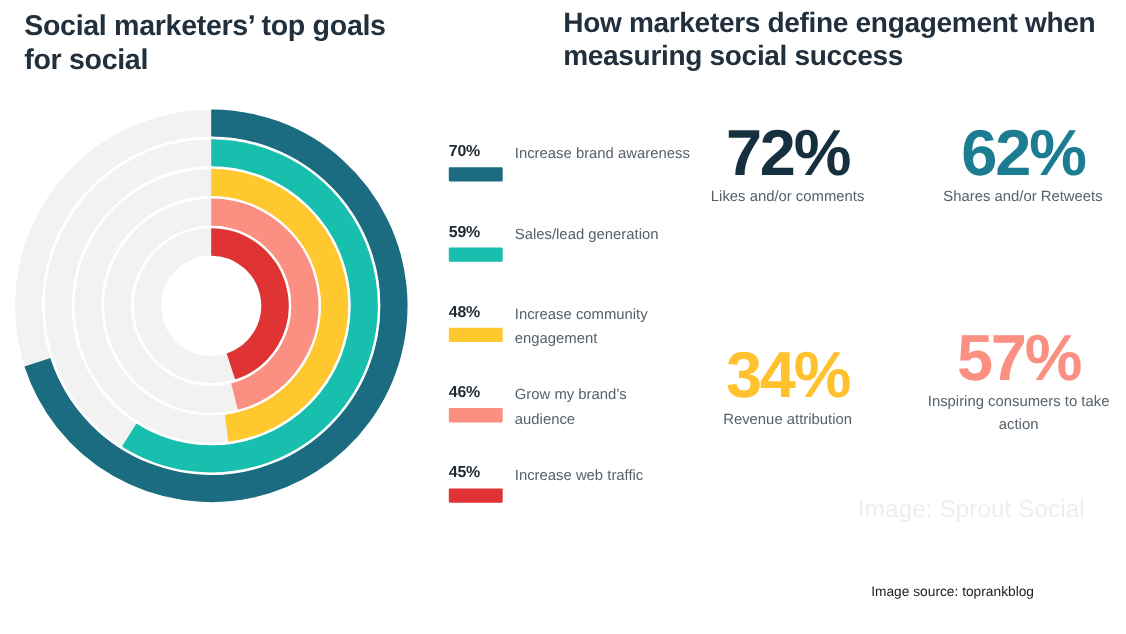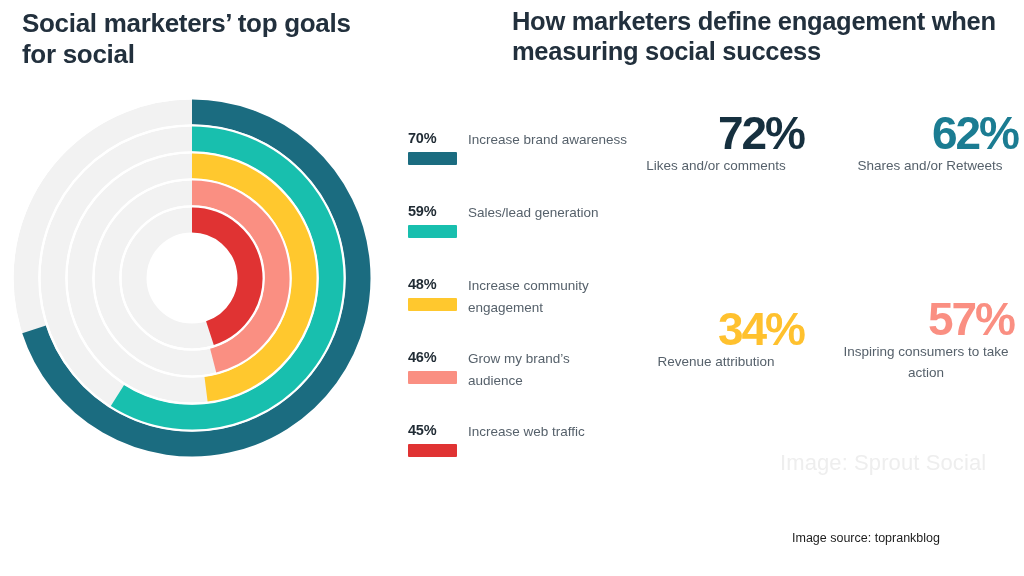--- a/index.html
+++ b/index.html
@@ -40,26 +40,25 @@
   .legend-label {
     position: absolute; left: 64px; top: -1px; width: 160px;
     font-size: 13.5px; color: #56616b; line-height: 1.65;
   }
 
   
   #stats { position: absolute; left: 628px; top: 110px; width: 396px; height: 340px; }
   .stat { position: absolute; width: 176px; text-align: center; }
   .stat-s0 { left: 0;   top: 0; }
   .stat-s1 { left: 214px; top: 0; }
-  .stat-s2 { left: 0;   top: 196px; }
+  .stat-s2 { left: 0;   top: 202px; }
   .stat-s3 { left: 210px; top: 186px; }
   .stat-value {
-    font-size: 46px; font-weight: bold; line-height: 1;
+    font-size: 59px; font-weight: bold; line-height: 1;
     letter-spacing: -2px;
-    text-align: right;
   }
   .stat-label {
     font-size: 13.5px; color: #56616b; line-height: 1.55;
   }
 
   
   #watermark {
     position: absolute; left: 780px; top: 450px;
     font-size: 22px; color: #eeeeee; font-weight: normal;
     letter-spacing: 0.1px; white-space: nowrap;

